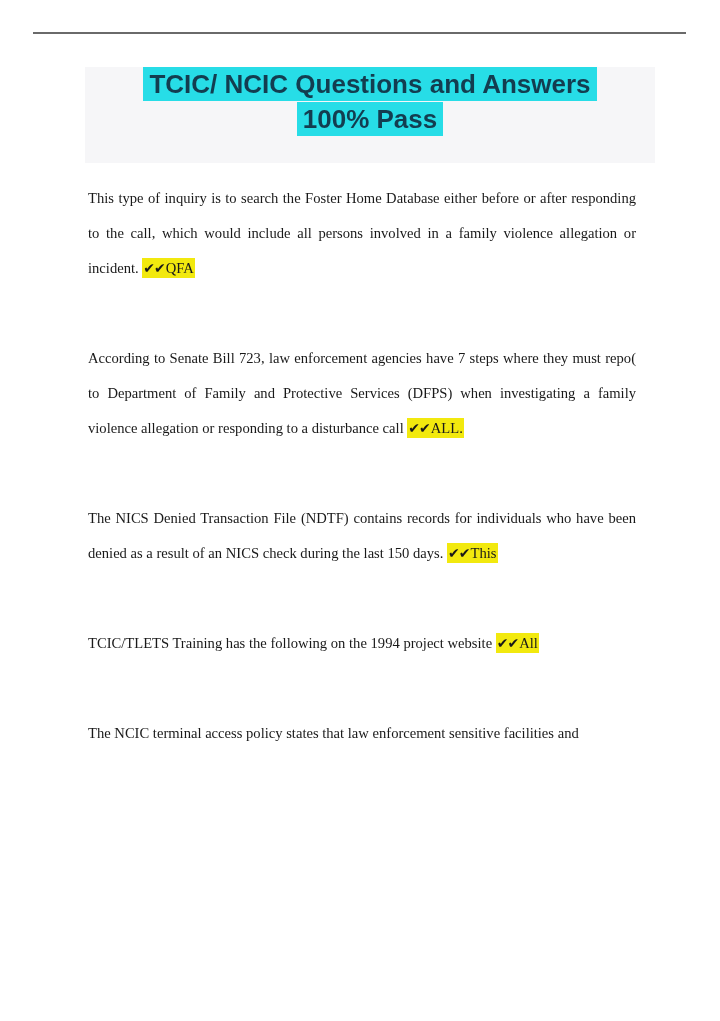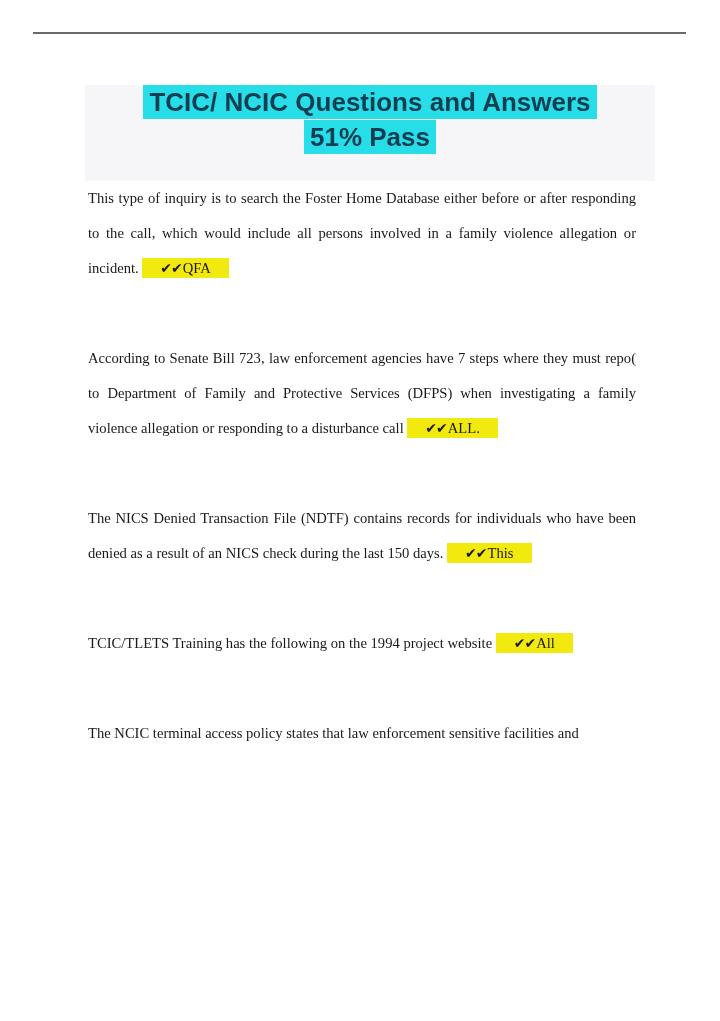--- a/index.html
+++ b/index.html
@@ -25,21 +25,21 @@
     position: absolute;
     left: 33px;
     top: 32px;
     width: 653px;
     height: 2px;
     background: var(--divider);
   }
   .title-block {
     position: absolute;
     left: 85px;
-    top: 85px;
+    top: 67px;
     width: 570px;
     background: var(--title-block-bg);
     text-align: center;
     padding: 0 10px 26px 10px;
   }
   .doc-title {
     font-family: "Liberation Sans", "DejaVu Sans", sans-serif;
     font-weight: 700;
     font-size: 26px;
     line-height: 35px;
@@ -59,40 +59,40 @@
   }
   .qa-item {
     font-size: 14.6px;
     line-height: 35px;
     color: var(--body-text);
     text-align: justify;
     margin-bottom: 55px;
   }
   .hl-yellow {
     background: var(--answer-highlight);
-    padding: 2px 18px;
+    padding: 2px 1px;
     white-space: nowrap;
     -webkit-box-decoration-break: clone;
     box-decoration-break: clone;
   }
   .checks {
     font-family: "DejaVu Sans", sans-serif;
     font-size: 14px;
     letter-spacing: -1px;
     padding-right: 1px;
   }
 </style>
 </head>
 <body>
 
 <div class="page">
   <div class="top-rule"></div>
 
   <div class="title-block">
-    <h1 class="doc-title"><span class="hl-cyan">TCIC/ NCIC Questions and Answers</span><br><span class="hl-cyan">51% Pass</span></h1>
+    <h1 class="doc-title"><span class="hl-cyan">TCIC/ NCIC Questions and Answers</span><br><span class="hl-cyan">100% Pass</span></h1>
   </div>
 
   <div class="qa-list" id="qa-list">
   <p class="qa-item"><span class="question">This type of inquiry is to search the Foster Home Database either before or after responding to the call, which would include all persons involved in a family violence allegation or incident. </span><span class="hl-yellow"><span class="checks">✔✔</span><span class="answer-text">QFA</span></span></p>
 
   <p class="qa-item"><span class="question">According to Senate Bill 723, law enforcement agencies have 7 steps where they must repo( to Department of Family and Protective Services (DFPS) when investigating a family violence allegation or responding to a disturbance call </span><span class="hl-yellow"><span class="checks">✔✔</span><span class="answer-text">ALL.</span></span></p>
 
   <p class="qa-item"><span class="question">The NICS Denied Transaction File (NDTF) contains records for individuals who have been denied as a result of an NICS check during the last 150 days. </span><span class="hl-yellow"><span class="checks">✔✔</span><span class="answer-text">This</span></span></p>
 
   <p class="qa-item"><span class="question">TCIC/TLETS Training has the following on the 1994 project website </span><span class="hl-yellow"><span class="checks">✔✔</span><span class="answer-text">All</span></span></p>

